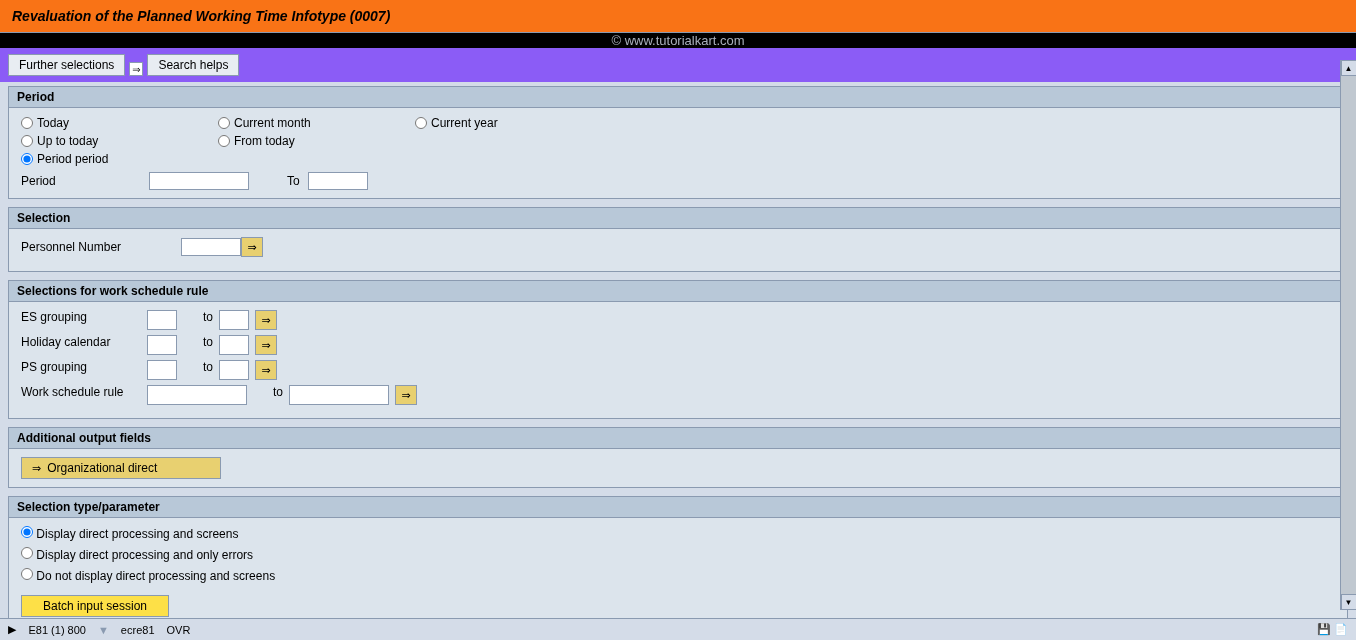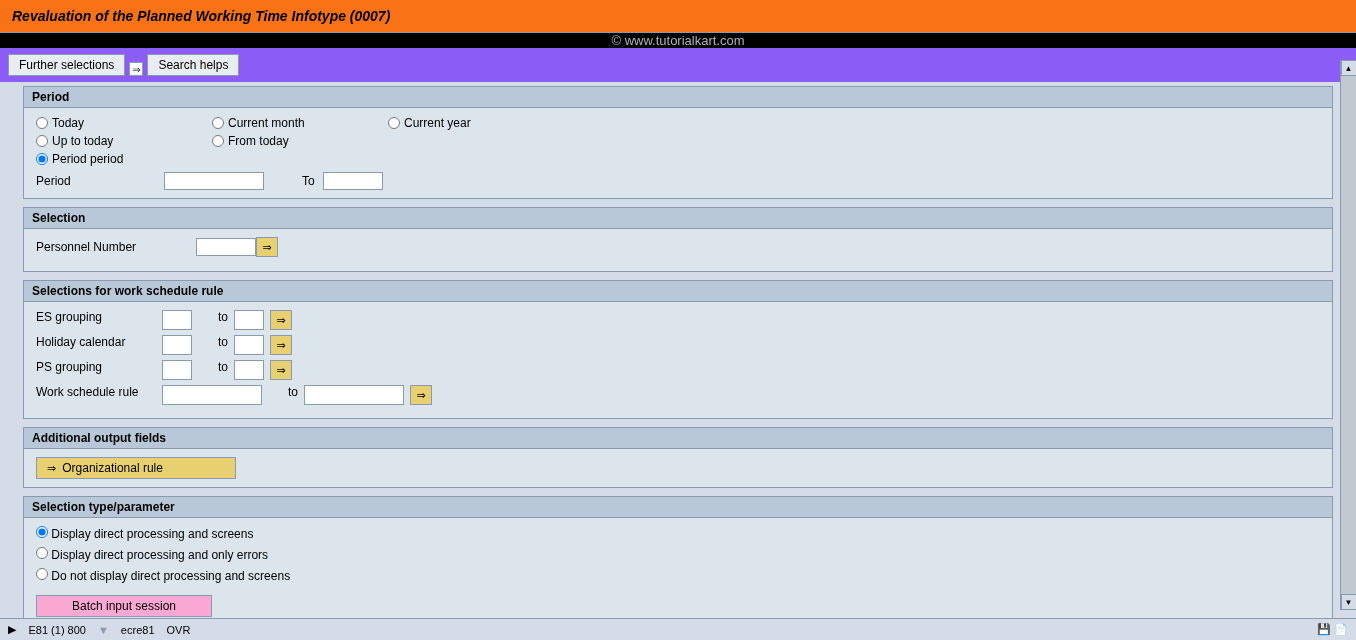--- a/index.html
+++ b/index.html
@@ -50,21 +50,21 @@
       height: 14px;
       background: #fff;
       border: 1px solid #8a9ab0;
       position: relative;
       font-size: 10px;
       text-align: center;
       line-height: 14px;
     }
     .main-content {
       background: #d4dce8;
-      padding: 4px 23px;
+      padding: 4px 8px;
       height: calc(640px - 90px);
       overflow-y: auto;
     }
     .section {
       background: #c8d4e0;
       border: 1px solid #8a9ab0;
       margin-bottom: 8px;
     }
     .section-header {
       background: #b8c8d8;
@@ -72,21 +72,21 @@
       font-weight: bold;
       font-size: 12px;
       border-bottom: 1px solid #8a9ab0;
     }
     .section-body {
       padding: 8px 12px;
       background: #dce4ec;
     }
     .radio-row {
       display: flex;
-      gap: 16px;
+      gap: 37px;
       margin-bottom: 4px;
       width: 100%;
     }
     .radio-item {
       display: flex;
       align-items: center;
       gap: 4px;
       min-width: 160px;
     }
     .period-row {
@@ -149,26 +149,26 @@
       cursor: pointer;
       display: flex;
       align-items: center;
       gap: 6px;
       width: 200px;
     }
     .gen-type-section .section-body {
       padding: 8px 12px;
     }
     .batch-btn {
-      background: #f9a8d4;
+      background: #fde047;
       border: 1px solid #8a9ab0;
       padding: 3px 10px;
       font-size: 12px;
       cursor: pointer;
-      width: 176px;
+      width: 148px;
       margin-top: 6px;
     }
     .scrollbar-area {
       position: fixed;
       right: 0;
       top: 60px;
       width: 16px;
       height: calc(640px - 90px);
       background: #c0c8d0;
       border-left: 1px solid #8a9ab0;
@@ -334,21 +334,21 @@
     </div>
   </div>
 
   <div class="section">
     <div class="section-header">
       <span>Additional output fields</span>
     </div>
     <div class="section-body">
       <button class="org-unit-btn">
         <span style="font-size:11px;">⇒</span>
-        <span>Organizational rule</span>
+        <span>Organizational direct</span>
       </button>
     </div>
   </div>
 
   <div class="section gen-type-section">
     <div class="section-header">
       <span>Selection type/parameter</span>
     </div>
     <div class="section-body">
       <div class="field-row">

